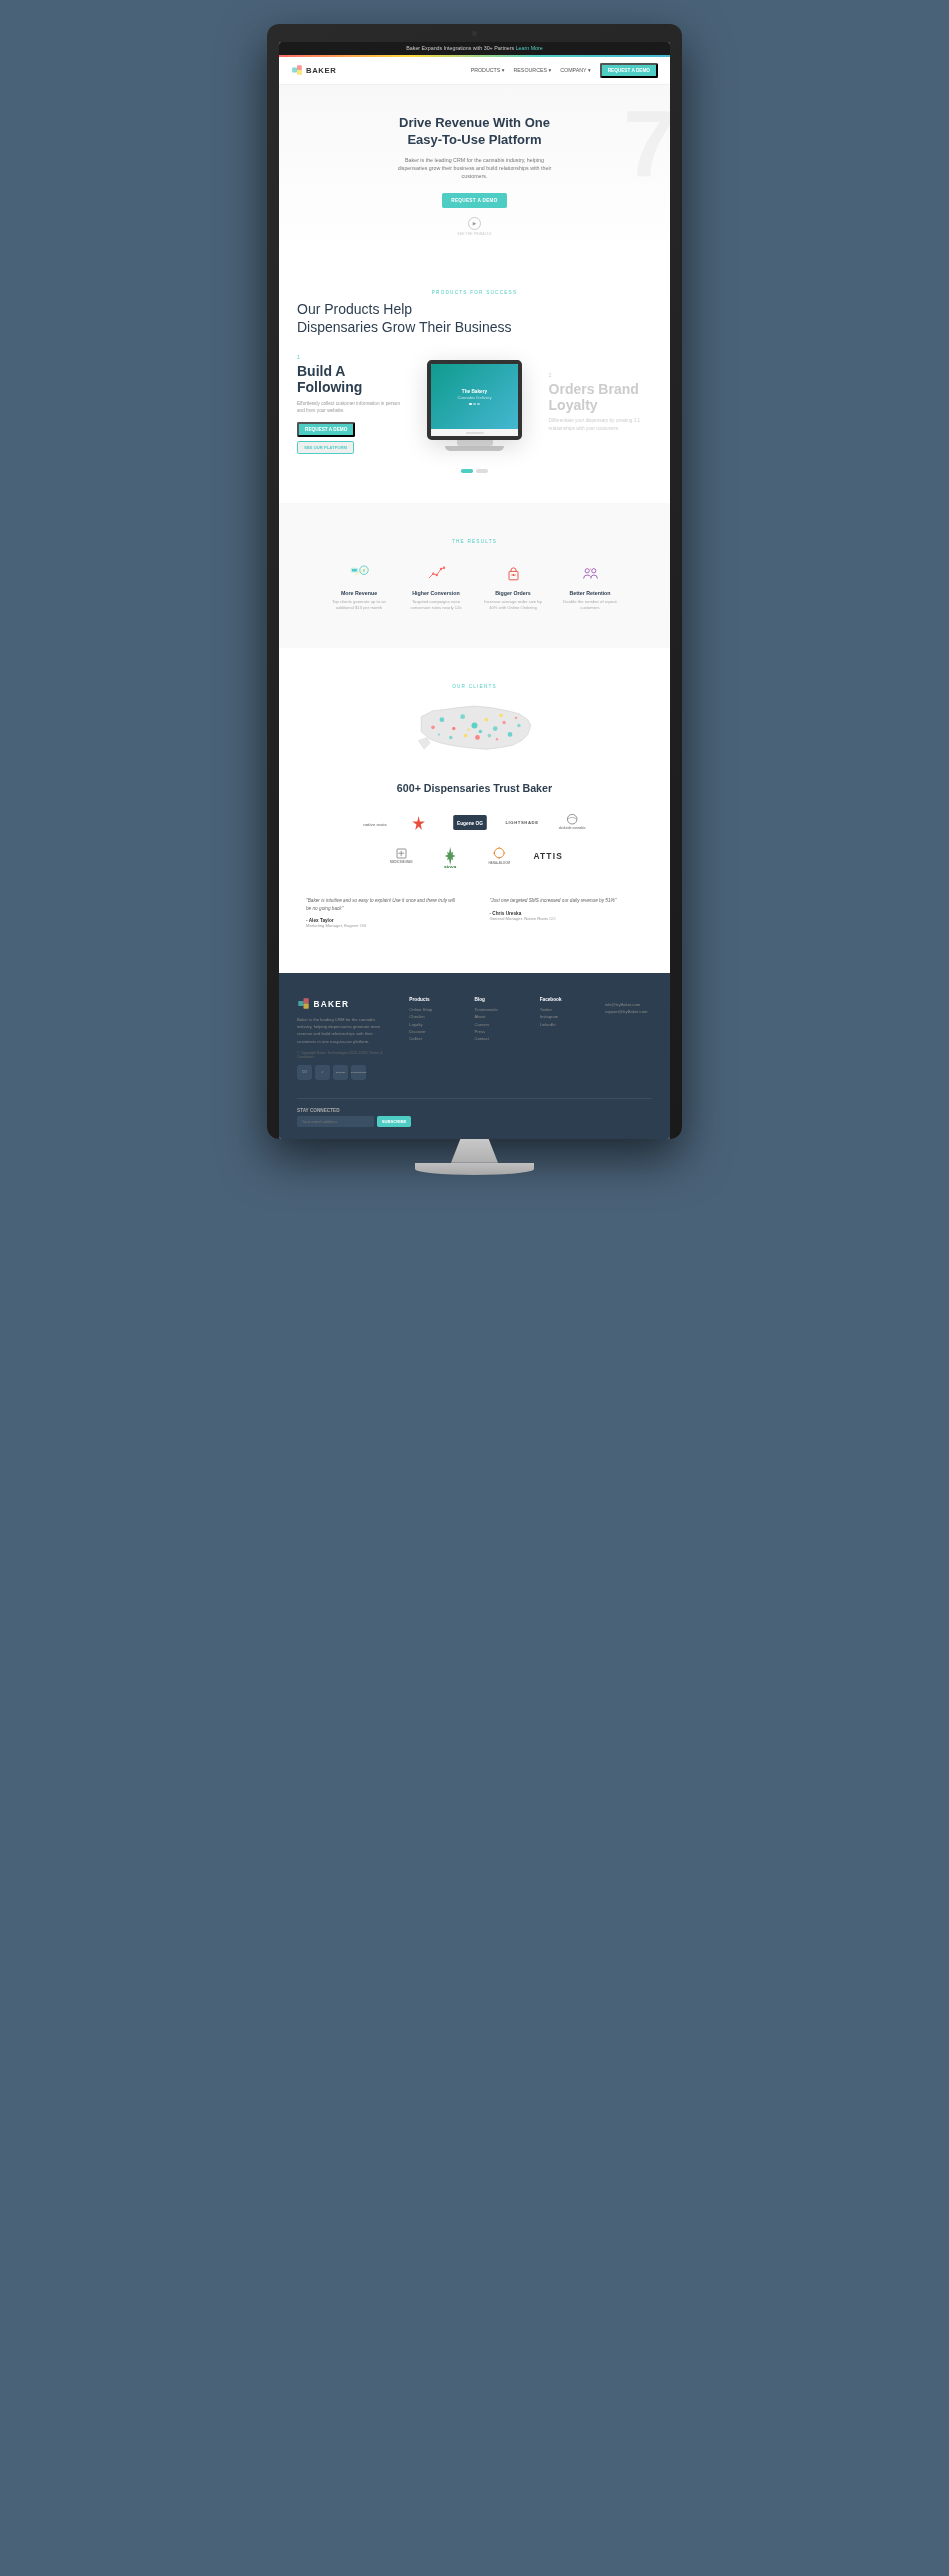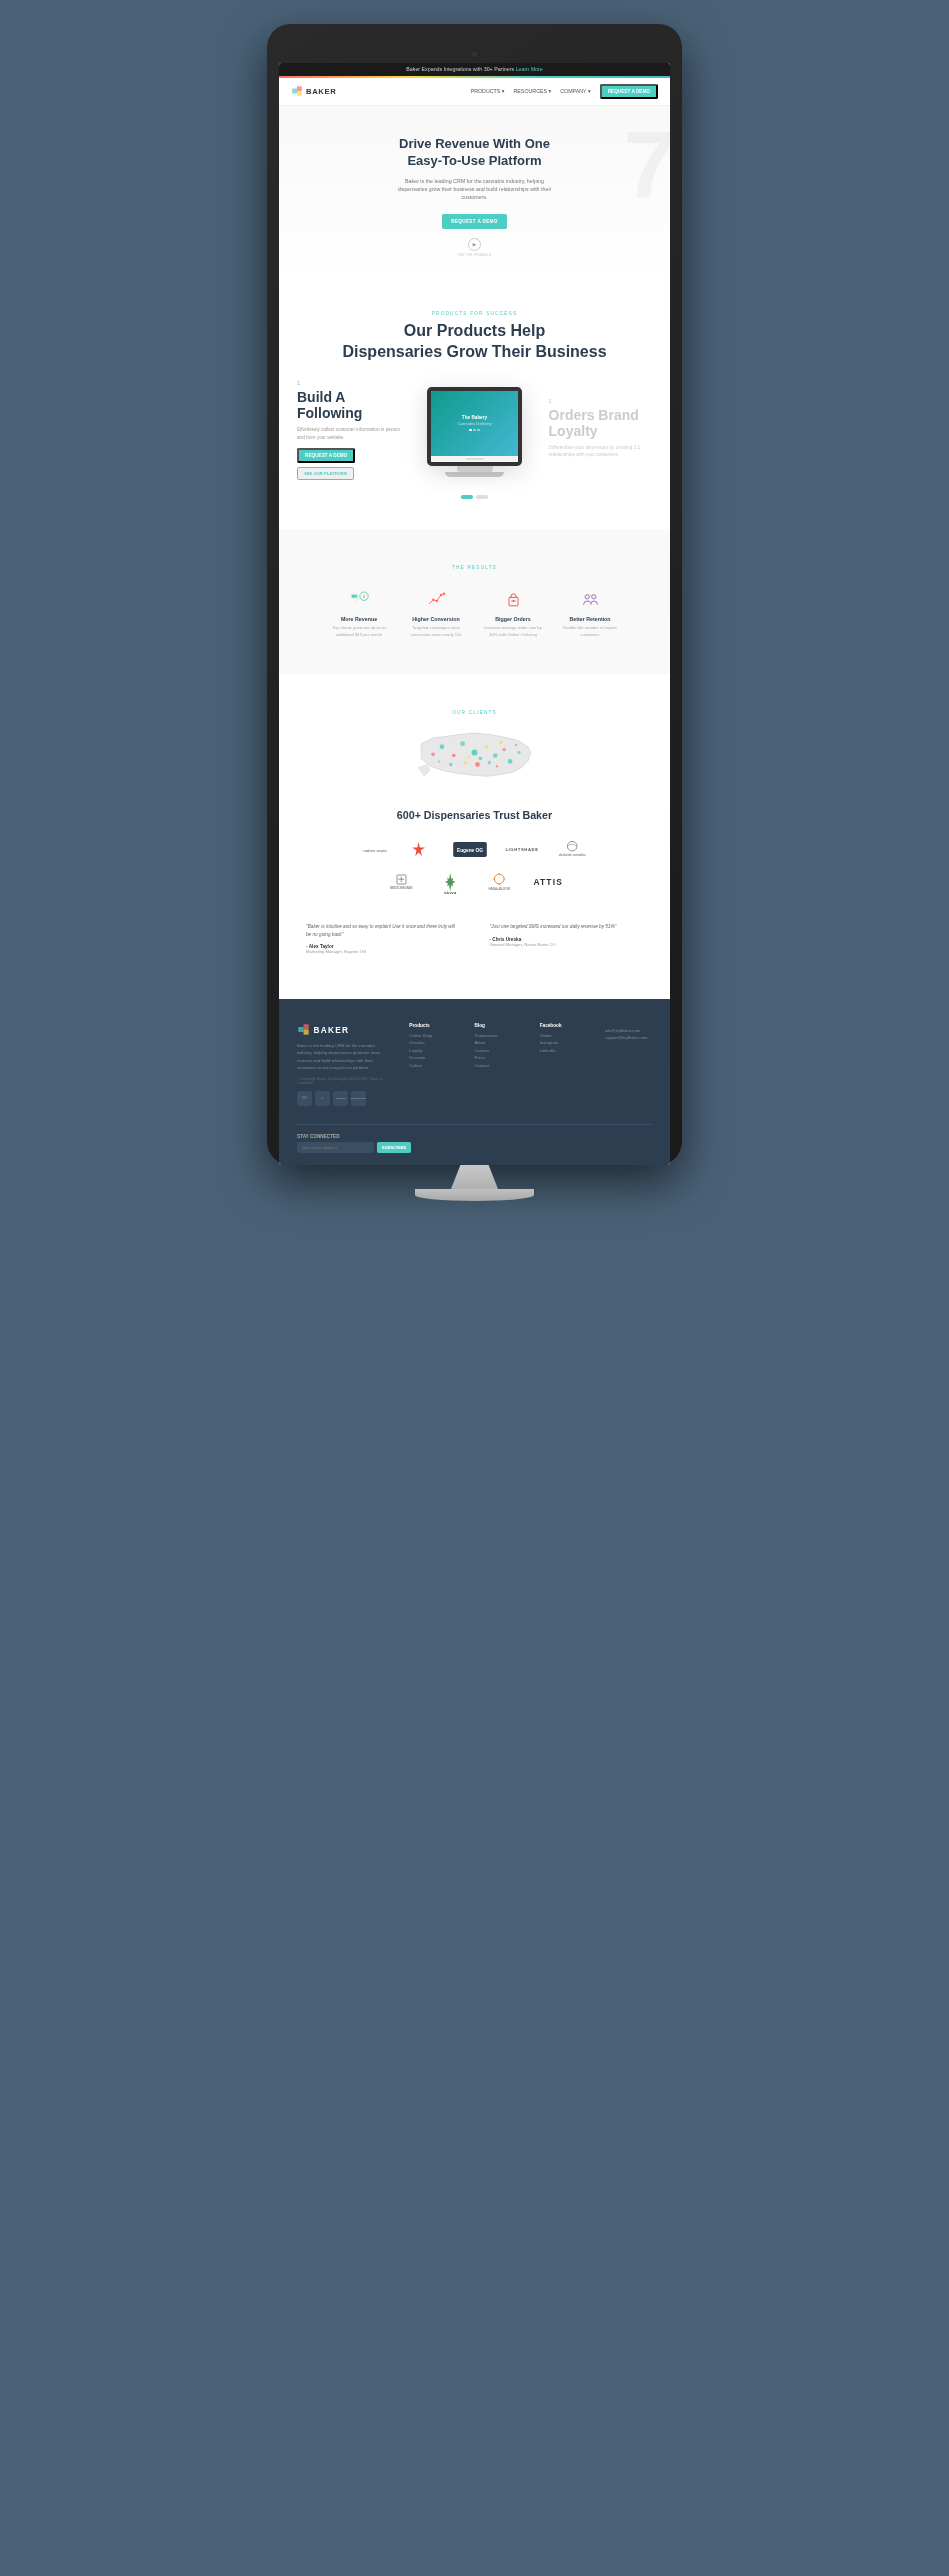--- a/index.html
+++ b/index.html
@@ -13,22 +13,22 @@
       padding: 24px 12px;
     }
 
     .monitor-wrapper {
       width: 415px;
       position: relative;
     }
 
     .monitor-bezel {
       background: linear-gradient(145deg, #2a2a2a, #1a1a1a);
-      border-radius: 23px;
-      padding: 28px 12px 0 12px;
+      border-radius: 12px;
+      padding: 7px 12px 0 12px;
       box-shadow: 0 18px 47px rgba(0,0,0,0.6);
     }
 
     .monitor-screen {
       background: #fff;
       border-radius: 2.4px;
       overflow: hidden;
       position: relative;
     }
 
@@ -183,23 +183,23 @@
     
     .section-label {
       text-align: center;
       font-size: 4.7px;
       color: #4ecdc4;
       letter-spacing: 1.2px;
       text-transform: uppercase;
       margin-bottom: 4.7px;
     }
     .section-title {
-      text-align: center;
-      font-size: 16px;
-      font-weight: 700;
+      text-align: left;
+      font-size: 14px;
+      font-weight: 400;
       color: #2c3e50;
       margin-bottom: 18px;
       line-height: 1.3;
     }
 
     .products-section {
       padding: 30px 18px;
       background: #fff;
     }
 

